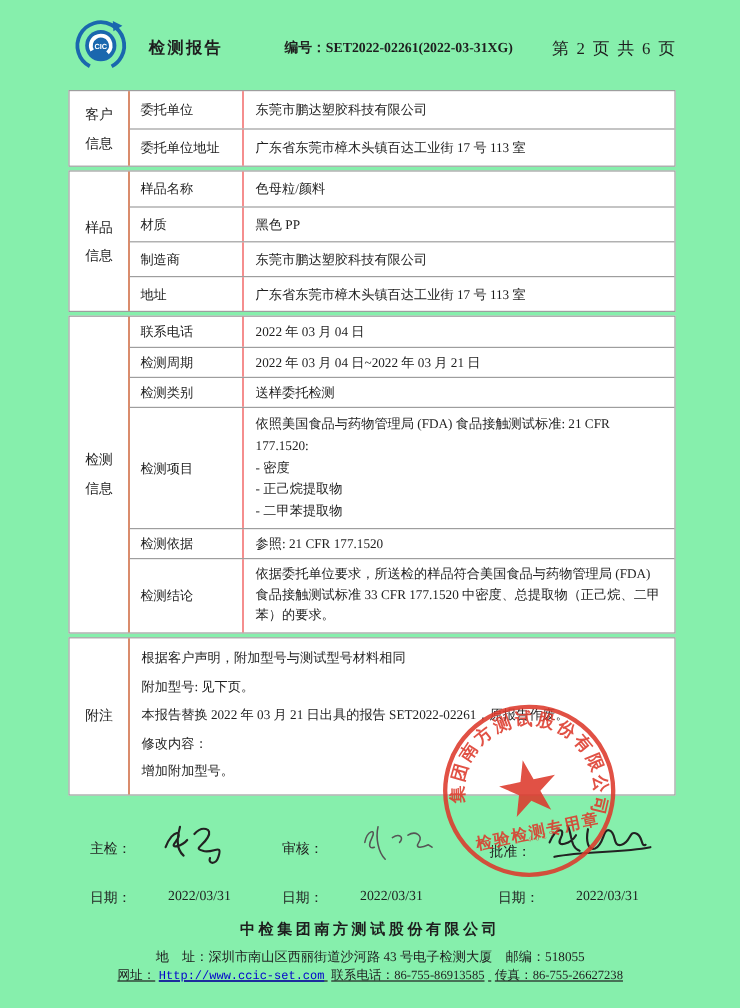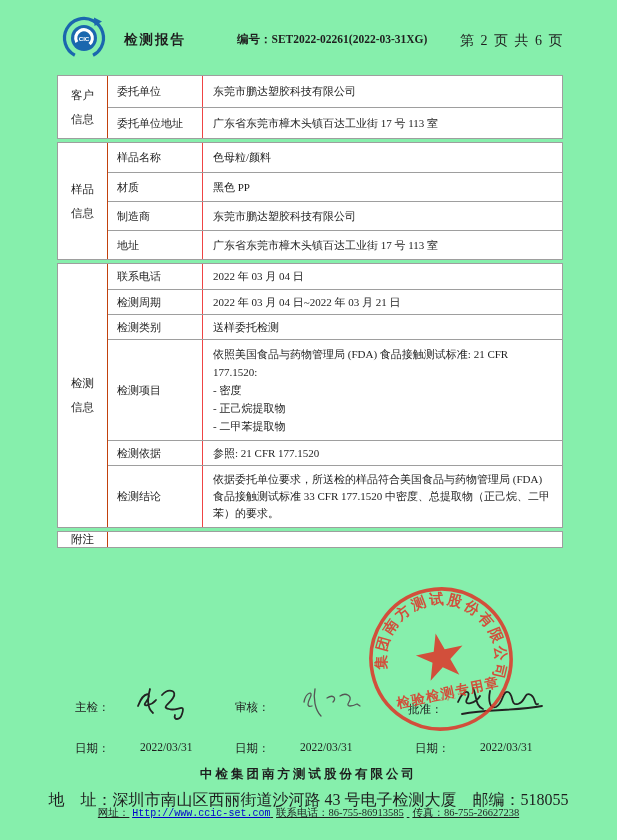--- a/index.html
+++ b/index.html
@@ -35,21 +35,21 @@
   .noteval { display:block; font-size:11px; line-height:23.5px; padding:6px 10px; }
   .listline { line-height:18px; }
   
   .abs { position:absolute; font-size:11.5px; }
   .datev { font-size:11.5px; }
   
   .stamp { position:absolute; left:363px; top:581px; opacity:.88; pointer-events:none; }
   
   .f-company { position:absolute; top:766px; left:0; width:100%; text-align:center;
                font-size:12.5px; font-weight:bold; letter-spacing:3px; }
-  .f-line2 { position:absolute; top:790px; left:0; width:100%; text-align:center; font-size:16px; }
+  .f-line2 { position:absolute; top:790px; left:0; width:100%; text-align:center; font-size:11px; }
   .f-line3 { position:absolute; top:806px; left:0; width:100%; text-align:center; font-size:10.5px;text-decoration:underline; }
   .f-line3 span { margin:0 3px; }
   .url { color:#0000cc; text-decoration:underline; font-family:"Liberation Mono","DejaVu Sans Mono",monospace; font-size:10px; }
 </style>
 </head>
 <body>
 
 <div class="page">
 
   <div class="hdr-logo">
@@ -143,20 +143,31 @@
         <div class="row">
           <div class="lab">检测结论</div>
           <div class="val concl">依据委托单位要求，所送检的样品符合美国食品与药物管理局 (FDA) 食品接触测试标准 33 CFR 177.1520 中密度、总提取物（正己烷、二甲苯）的要求。</div>
         </div>
       </div>
     </div>
 
     <div class="sect">
       <div class="group">
         <span>附注</span>
+      </div>
+      <div class="rows">
+        <div class="row">
+          <div class="val noteval">
+            <div>根据客户声明，附加型号与测试型号材料相同</div>
+            <div>附加型号: 见下页。</div>
+            <div>本报告替换 2022 年 03 月 21 日出具的报告 SET2022-02261，原报告作废。</div>
+            <div>修改内容：</div>
+            <div>增加附加型号。</div>
+          </div>
+        </div>
       </div>
     </div>
   </div>
 
   <div class="abs" style="left:75px; top:700px;">主检：</div>
   <div class="abs" style="left:235px; top:700px;">审核：</div>
   <div class="abs" style="left:408px; top:702px;">批准：</div>
 
   <div class="abs" style="left:128px; top:680px;">
     <svg width="78" height="44" viewBox="0 0 78 44">

